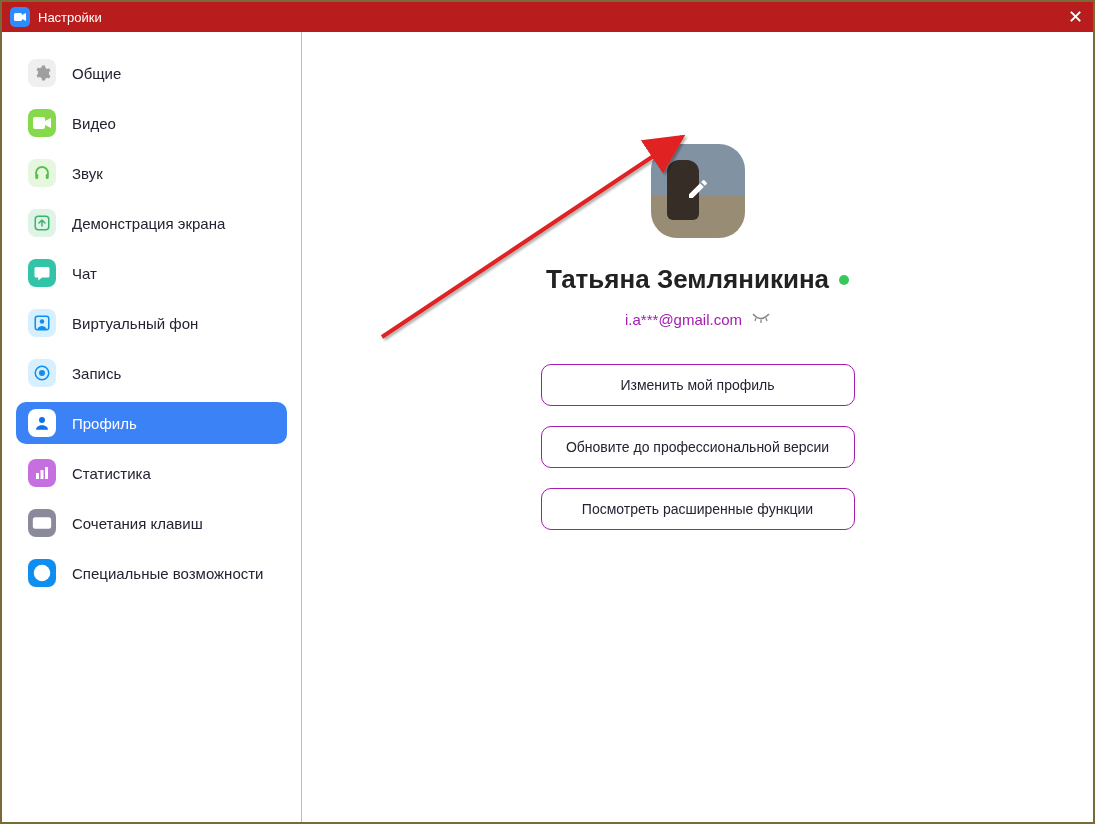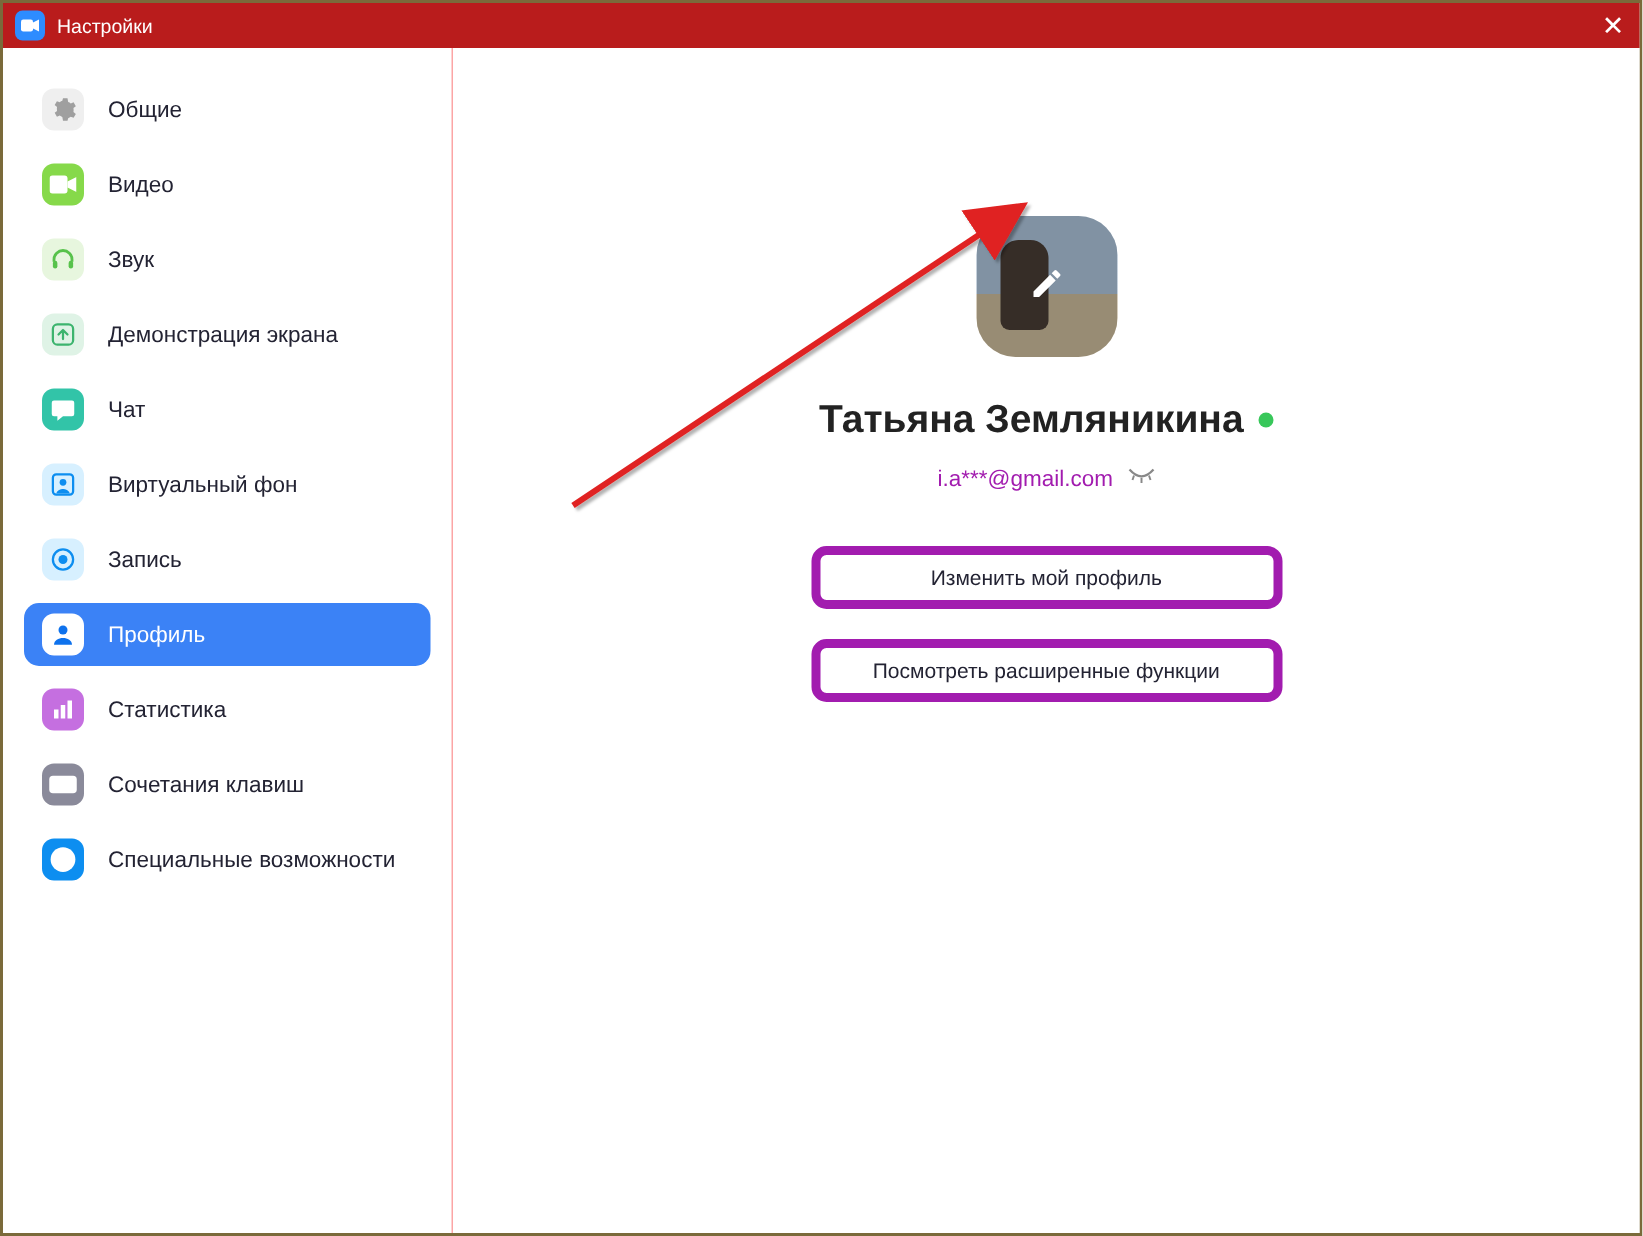--- a/index.html
+++ b/index.html
@@ -24,21 +24,21 @@
     .content { flex: 1; position: relative; display:flex; flex-direction:column; align-items:center; padding-top: 112px; }
 
     .avatar { width: 94px; height: 94px; border-radius: 26px; position: relative; overflow:hidden; cursor:pointer; background: linear-gradient(to bottom, #a8c0d8 0%, #a8c0d8 55%, #c9b896 55%, #c9b896 100%); }
     .avatar-person { position:absolute; left:16px; top:16px; width:32px; height:60px; background: #3d3028; border-radius: 12px 12px 6px 6px; }
     .avatar-overlay { position:absolute; inset:0; background: rgba(40,40,40,0.30); display:flex; align-items:center; justify-content:center;}
     .name-row { margin-top: 26px; display:flex; align-items:center; gap:10px; }
     .user-name { font-size: 26px; font-weight: 700; color: #222; }
     .status-dot { width: 10px; height: 10px; background:#38c75a; border-radius:50%; display:inline-block; }
     .email-row { margin-top: 16px; display:flex; align-items:center; gap:10px; color:#a21caf; font-size:15px; }
     .buttons { margin-top: 36px; display:flex; flex-direction:column; gap:20px; }
-    .btn { width: 314px; height: 42px; border:6px solid #a21caf; border-radius:10px; background:#fff; font-size:14px; color:#232333; cursor:pointer; }
+    .btn { width: 314px; height: 42px; border:1px solid #a21caf; border-radius:10px; background:#fff; font-size:14px; color:#232333; cursor:pointer; }
 
     .arrow {
       position:absolute;
       pointer-events:none;
     }
 
   </style>
 </head>
 <body>
 
@@ -184,20 +184,21 @@
           <svg width="18" height="12" viewBox="0 0 18 12">
               <path d="M1 1 Q9 10 17 1" stroke="#888" stroke-width="1.5" fill="none"></path>
               <line x1="4" y1="5" x2="3" y2="8" stroke="#888" stroke-width="1.3"></line>
               <line x1="9" y1="6.5" x2="9" y2="10" stroke="#888" stroke-width="1.3"></line>
               <line x1="14" y1="5" x2="15" y2="8" stroke="#888" stroke-width="1.3"></line>
             </svg>
         </span>
       </div>
       <div class="buttons">
         <button class="btn">Изменить мой профиль</button>
+        <button class="btn">Обновите до профессиональной версии</button>
         <button class="btn">Посмотреть расширенные функции</button>
       </div>
 
       <svg class="arrow" style="left:70px; top:95px;" width="340" height="220">
         <defs>
           <marker id="ah" markerWidth="12" markerHeight="12" refX="9" refY="5" orient="auto">
             <path d="M0 0 L10 5 L0 10 Z" fill="#e02020"></path>
           </marker>
           <filter id="sh" x="-20%" y="-20%" width="140%" height="140%">
               <feDropShadow dx="2" dy="2" stdDeviation="1" flood-opacity="0.3"></feDropShadow>

